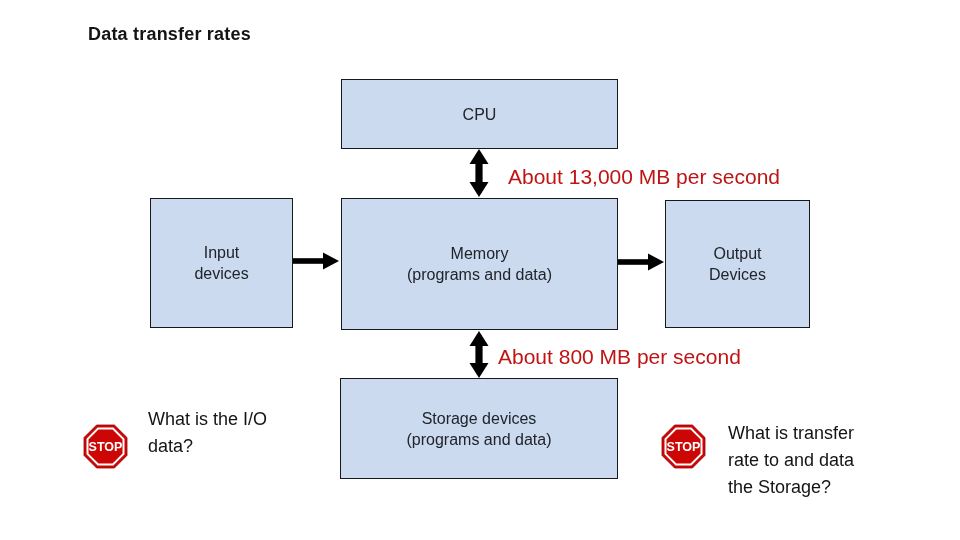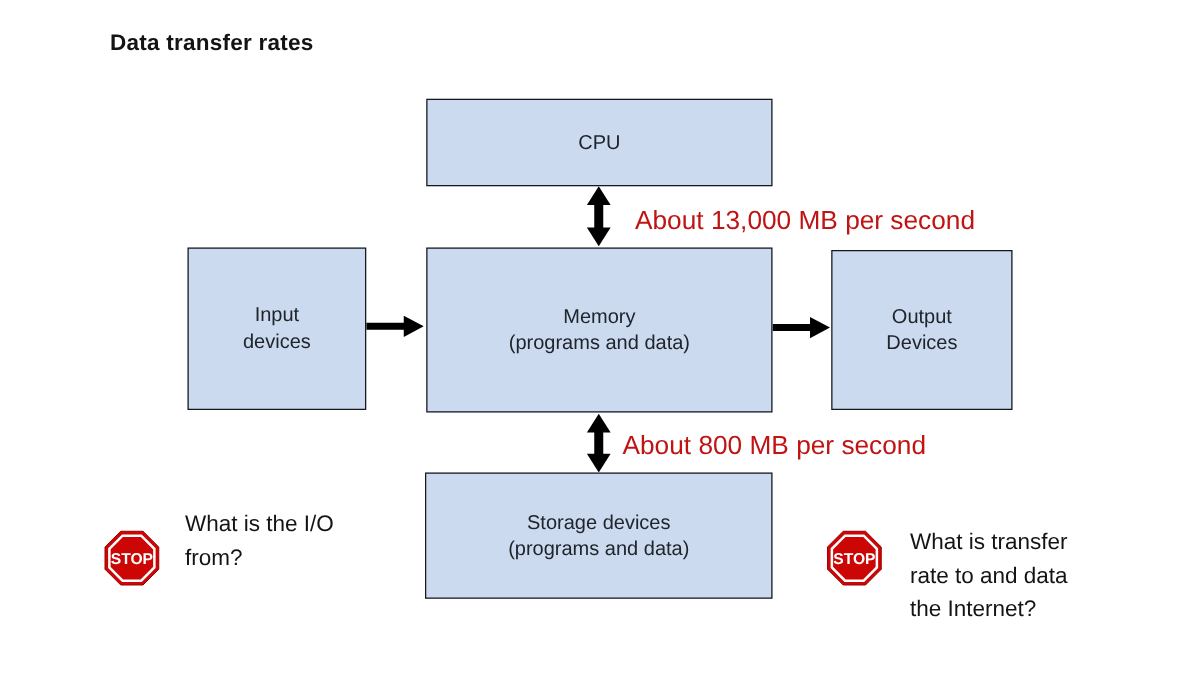--- a/index.html
+++ b/index.html
@@ -135,28 +135,28 @@
   </div>
 
   <svg class="stop-sign stop-left" viewBox="0 0 45 45">
     <polygon points="13.59,1 31.41,1 44,13.59 44,31.41 31.41,44 13.59,44 1,31.41 1,13.59" fill="#cc0505" stroke="#9b0303" stroke-width="0.8"></polygon>
     <polygon points="15.04,4.5 29.96,4.5 40.5,15.04 40.5,29.96 29.96,40.5 15.04,40.5 4.5,29.96 4.5,15.04" fill="none" stroke="#ffffff" stroke-width="2"></polygon>
     <text x="22.5" y="27.3" text-anchor="middle">STOP</text>
   </svg>
 
   <div class="question question-left">
     <div>What is the I/O</div>
-    <div>from?</div>
+    <div>data?</div>
   </div>
 
   <svg class="stop-sign stop-right" viewBox="0 0 45 45">
     <polygon points="13.59,1 31.41,1 44,13.59 44,31.41 31.41,44 13.59,44 1,31.41 1,13.59" fill="#cc0505" stroke="#9b0303" stroke-width="0.8"></polygon>
     <polygon points="15.04,4.5 29.96,4.5 40.5,15.04 40.5,29.96 29.96,40.5 15.04,40.5 4.5,29.96 4.5,15.04" fill="none" stroke="#ffffff" stroke-width="2"></polygon>
     <text x="22.5" y="27.3" text-anchor="middle">STOP</text>
   </svg>
 
   <div class="question question-right">
     <div>What is transfer</div>
     <div>rate to and data</div>
-    <div>the Internet?</div>
+    <div>the Storage?</div>
   </div>
 
 </div>
 
 </body></html>

